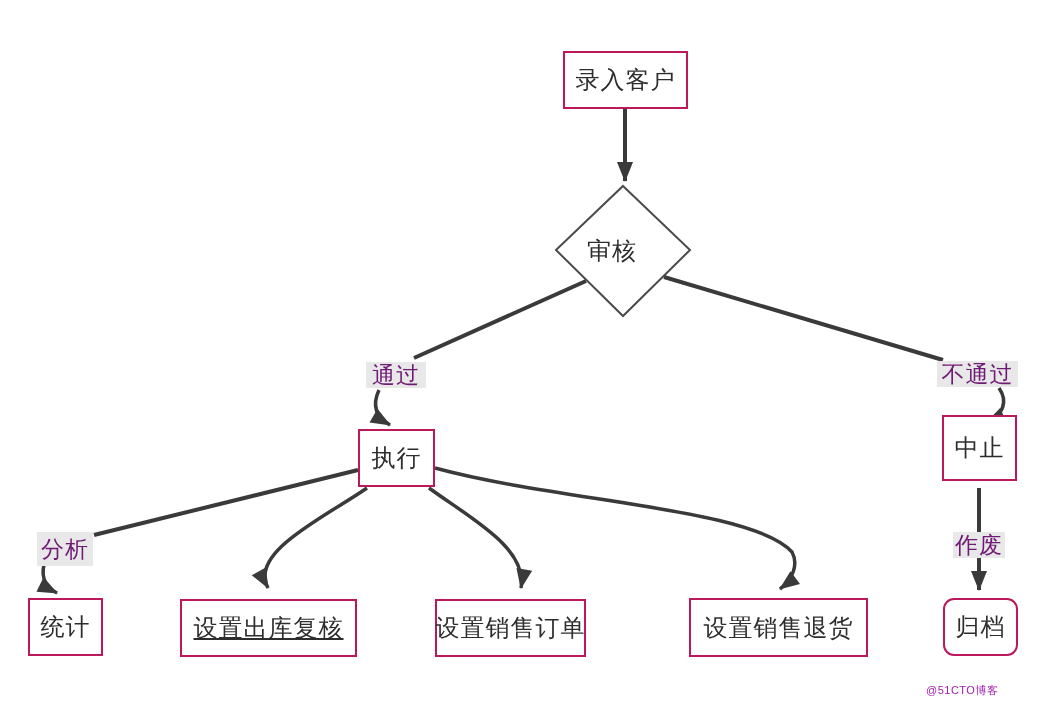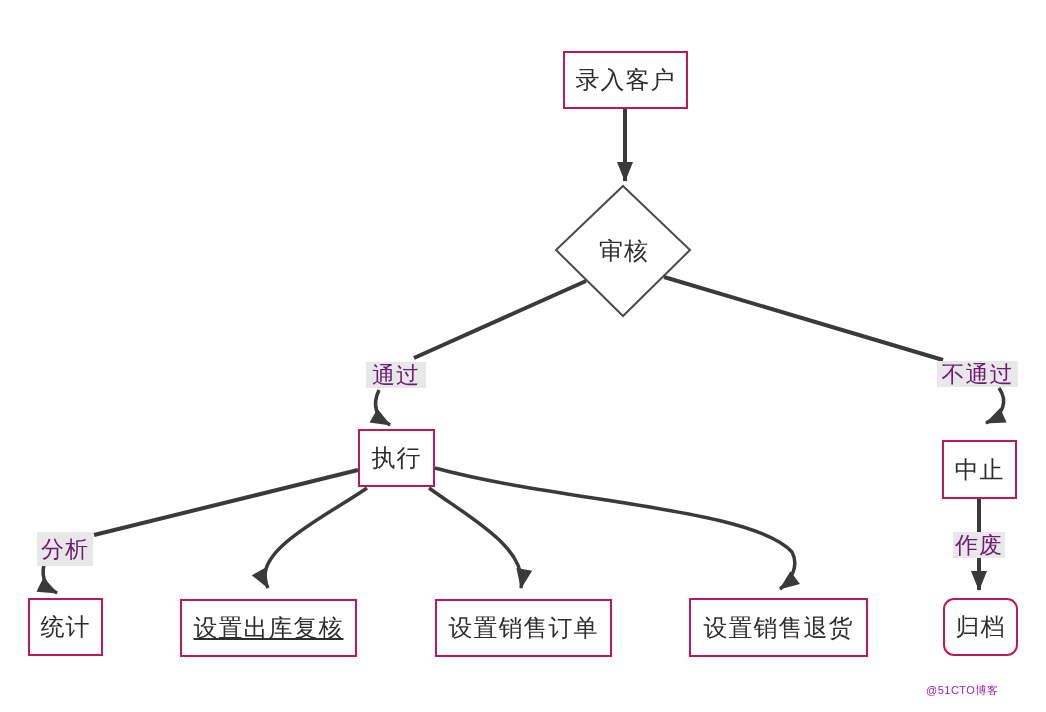--- a/index.html
+++ b/index.html
@@ -103,41 +103,41 @@
 
     <path d="M 435 468 C 560 502 752 508 792 552 C 799 565 792 580 780 589" fill="none" stroke="#3a3a3a" stroke-width="3.5" marker-end="url(#arw)"></path>
 
     <path d="M 979 488 L 979 590" fill="none" stroke="#3a3a3a" stroke-width="4" marker-end="url(#arw)"></path>
   </svg>
 
   <div class="node" style="left:563px; top:51px; width:125px; height:58px;">
     <span>录入客户</span>
   </div>
 
-  <div class="node-text" style="left:588px; top:236px; width:72px; height:30px;text-align:center;">
+  <div class="node-text" style="left:576px; top:236px; width:72px; height:30px;text-align:center;">
     <span>审核</span>
   </div>
 
   <div class="node" style="left:358px; top:429px; width:77px; height:58px;">
     <span>执行</span>
   </div>
 
-  <div class="node" style="left:942px; top:440px; width:75px; height:59px;">
+  <div class="node" style="left:942px; top:415px; width:75px; height:66px;">
     <span>中止</span>
   </div>
 
   <div class="node" style="left:28px; top:598px; width:75px; height:58px;">
     <span>统计</span>
   </div>
 
   <div class="node" style="left:180px; top:599px; width:177px; height:58px;text-decoration:underline;">
     <span>设置出库复核</span>
   </div>
 
-  <div class="node" style="left:435px; top:599px; width:177px; height:58px;">
+  <div class="node" style="left:435px; top:599px; width:151px; height:58px;">
     <span>设置销售订单</span>
   </div>
 
   <div class="node" style="left:689px; top:598px; width:179px; height:59px;">
     <span>设置销售退货</span>
   </div>
 
   <div class="node" style="left:943px; top:598px; width:75px; height:58px;border-radius:11px;">
     <span>归档</span>
   </div>

